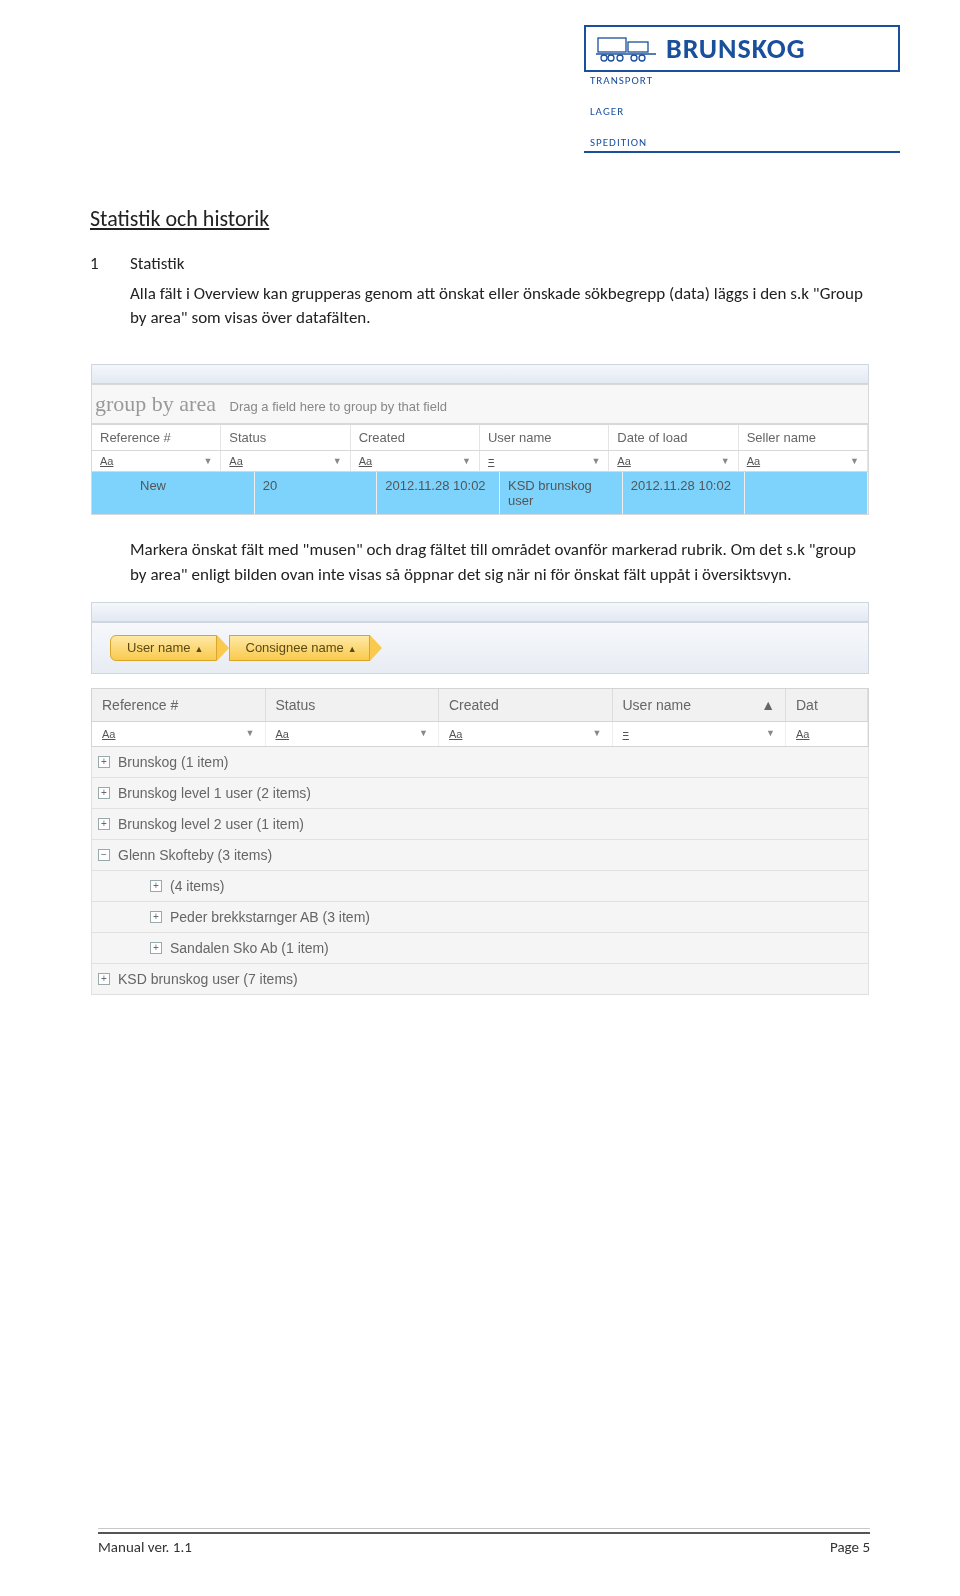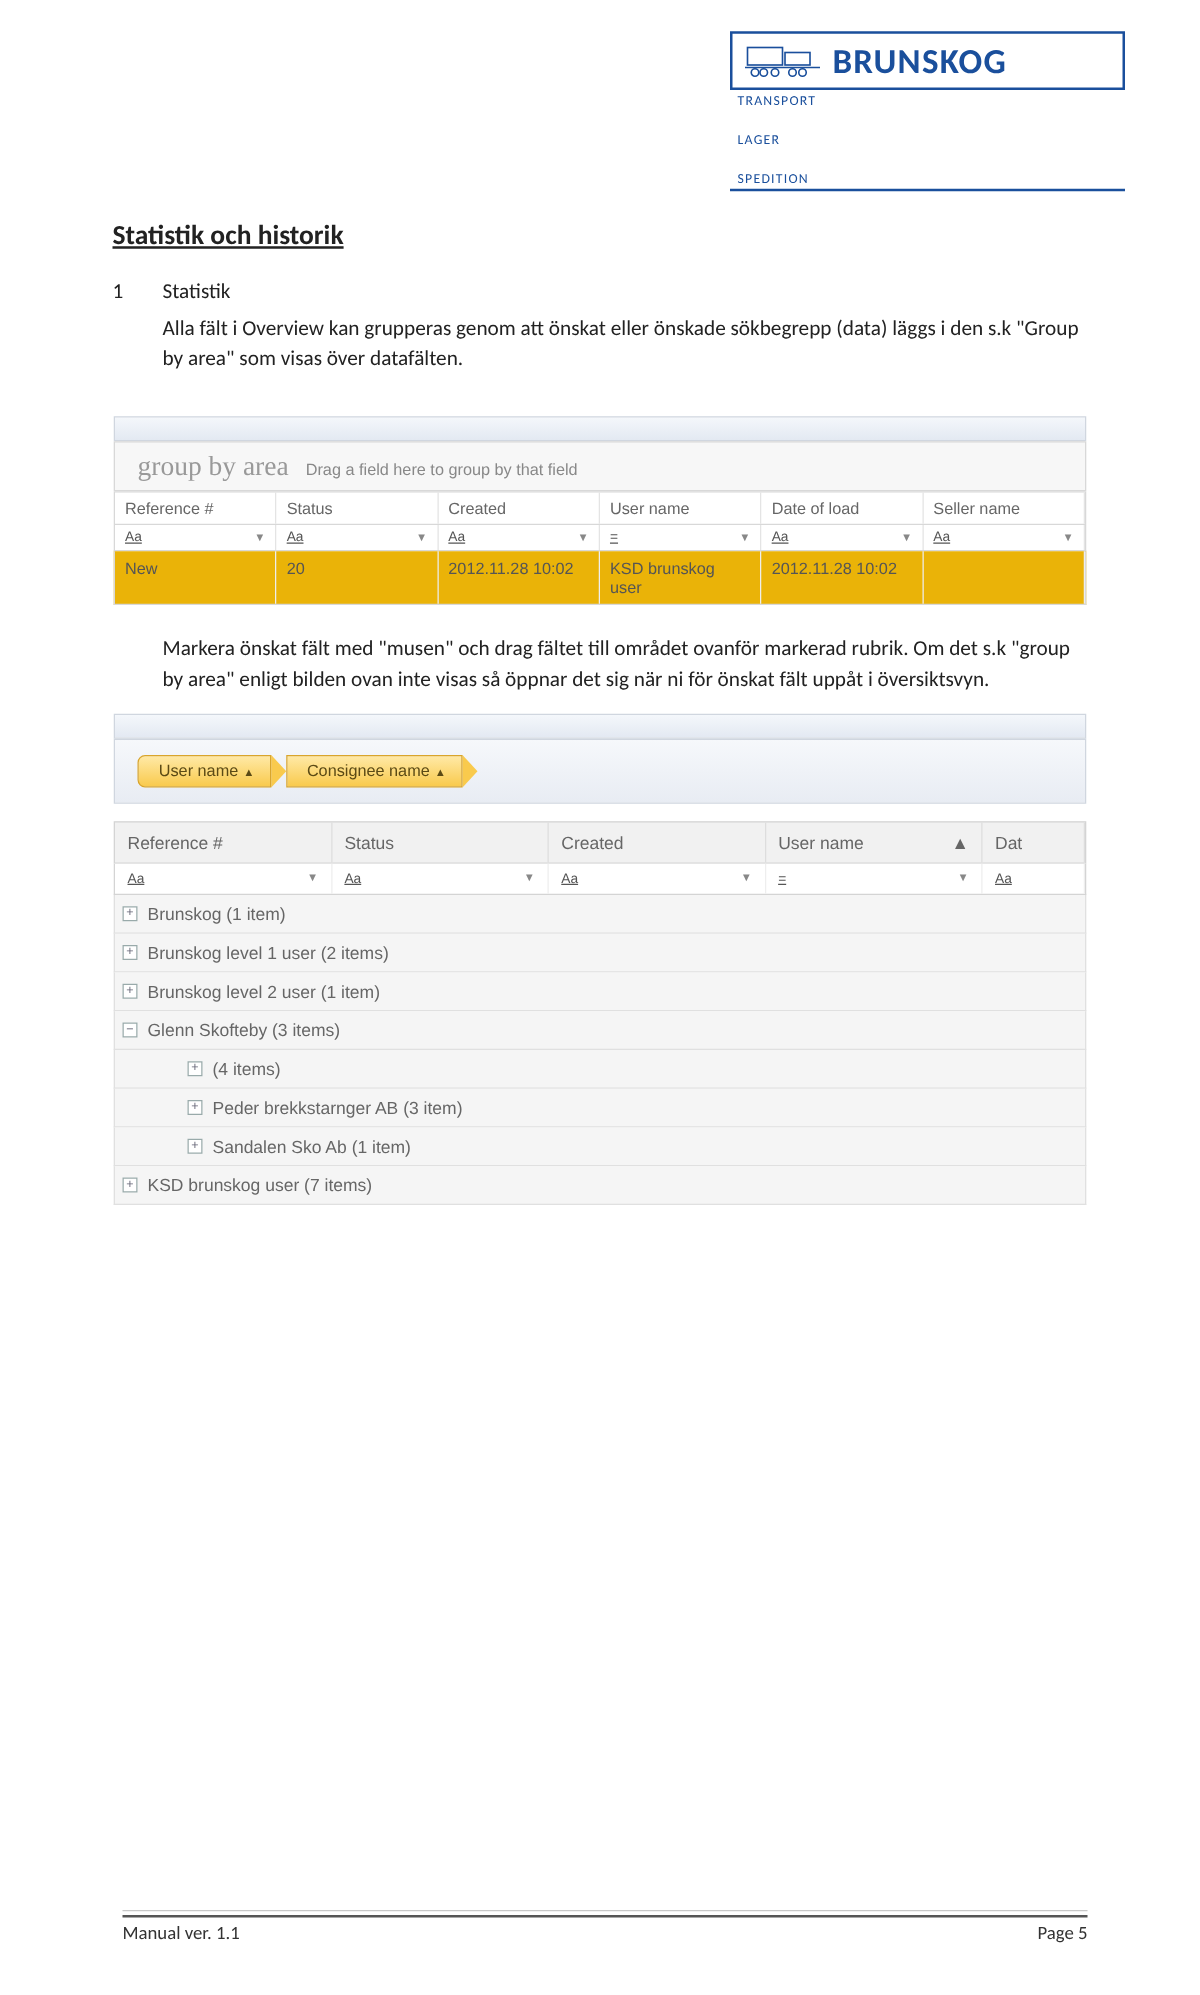--- a/index.html
+++ b/index.html
@@ -9,35 +9,35 @@
     background: #fff;
     width: 960px;
     color: #222;
   }
   .page { padding: 85px 90px 40px 90px; position: relative; min-height: 1596px; }
   .logo-block { position: absolute; top: 25px; right: 60px; width: 316px; }
   .logo-box { border: 2px solid #1a4f9c; padding: 4px 10px 4px 10px; display: flex; align-items: center; gap: 10px; }
   .logo-text { font-size: 28px; font-weight: 800; color: #1a4f9c; letter-spacing: 1px; }
   .tagline-row { display:flex; gap:18px; border-bottom:2px solid #1a4f9c; padding:2px 6px; font-size:11px; color:#1a4f9c; letter-spacing:1px; justify-content: space-around; flex-direction: column;}
   .tagline-row span { }
-  h2.section-title { font-size: 22px; text-decoration: underline; font-weight: 700; margin: 89px 0 20px 0; }
+  h2.section-title { font-size: 22px; text-decoration: underline; font-weight: 400; margin: 120px 0 20px 0; }
   .num-item { display: flex; gap: 20px; margin-bottom: 18px; font-size: 17px; line-height: 1.4; }
   .num { width: 20px; }
   .item-body { flex: 1; }
 
   
   .ss { border: 1px solid #fff; margin: 10px 0 22px 0; font-family: "Segoe UI", Tahoma, sans-serif; font-size: 13px; color:#555; }
   .ss-top { height: 20px; background: linear-gradient(#f4f7fb,#e3e9f2); border:1px solid #d0d6df; }
-  .gba-bar { background:#f7f7f7; border:1px solid #d8d8d8; padding: 6px 18px; font-size: 13px; color:#888; }
+  .gba-bar { background:#f7f7f7; border:1px solid #d8d8d8; padding: 6px 3px; font-size: 13px; color:#888; }
   .gba-bar .gba-title { font-size: 22px; color:#999; font-family: Georgia, serif; margin-right:10px; }
   .grid-head { display:flex; background:#fff; border:1px solid #d8d8d8; }
   .grid-head > div { flex:1; padding:5px 8px; border-right:1px solid #e4e4e4; font-size:13px; color:#666; }
   .grid-filter { display:flex; background:#fff; border:1px solid #d8d8d8; border-top:none; }
   .grid-filter > div { flex:1; padding:4px 8px; border-right:1px solid #e4e4e4; display:flex; justify-content:space-between; align-items:center; font-size:12px; color:#555;}
-  .grid-row { display:flex; background:#eab308; border:1px solid #d8d8d8; border-top:none; }
+  .grid-row { display:flex; background:#7dd3fc; border:1px solid #d8d8d8; border-top:none;padding-left:40px; }
   .grid-row > div { flex:1; padding:6px 8px; border-right:1px solid #eee; font-size:13px; color:#555;}
   .caret { font-size:9px; color:#888; }
   .filter-icon { font-size:11px; text-decoration: underline; text-align: right; }
 
   
   .ss2-group-tags { background:linear-gradient(#f6f8fb,#e8ecf3); border:1px solid #d0d6df; padding:12px 18px; display:flex; gap:0; }
   .tag { background:linear-gradient(#ffe9a6,#f9ca4d); border:1px solid #d9a52c; padding:4px 12px 4px 16px; font-size:13px; color:#5b4a15; position:relative; }
   .tag:first-child { border-top-left-radius:6px; border-bottom-left-radius:6px;text-align:right; }
   .tag .sort { font-size:9px; margin-left:4px; }
   .tag-chevron { width:0;height:0;border-top:13px solid transparent;border-bottom:13px solid transparent;border-left:12px solid #f9ca4d; align-self:center;}

